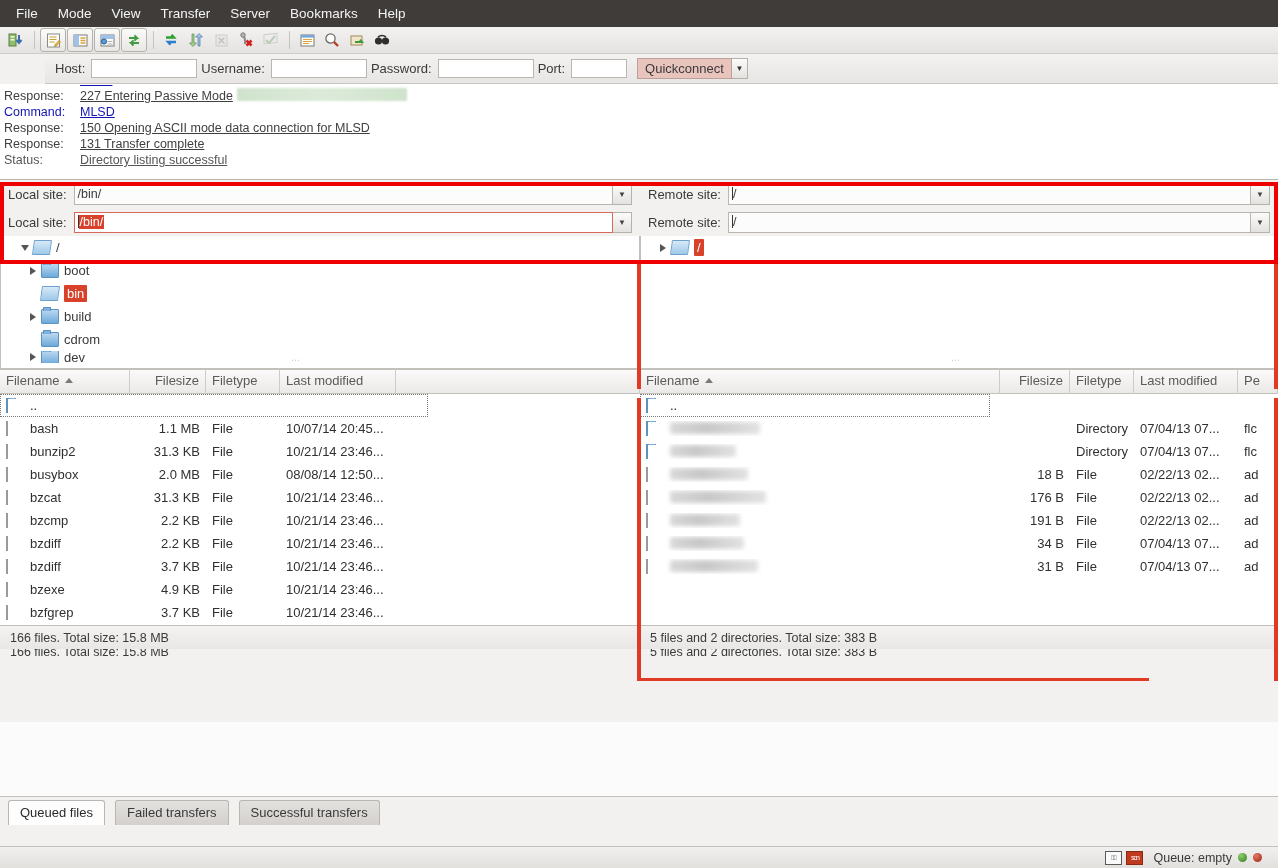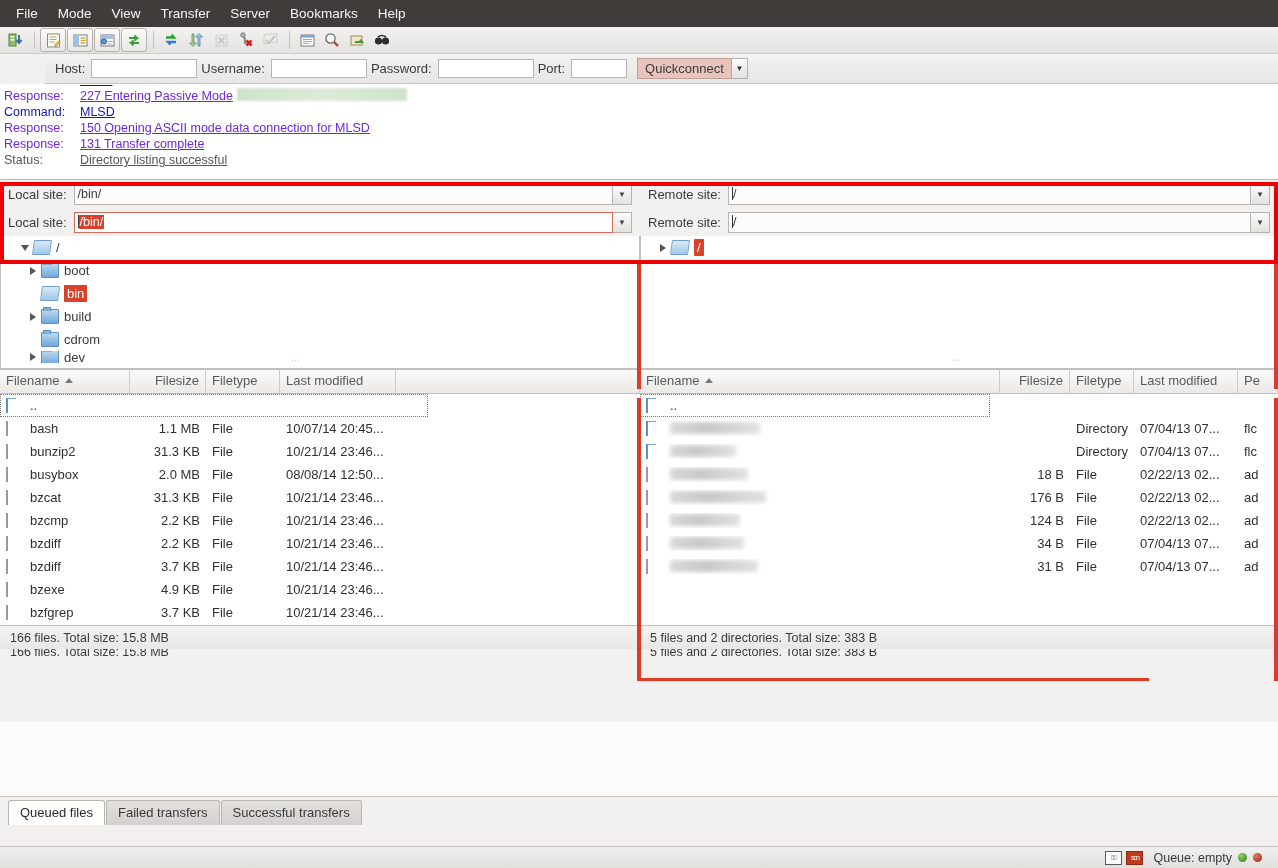--- a/index.html
+++ b/index.html
@@ -121,21 +121,21 @@
   }
   .logline {
     height: 16px; line-height: 16px;
     font-size: 12.5px;
     white-space: nowrap;
     display: flex;
     padding-left: 4px;
   }
   .log-label { width: 76px; flex: none; font-weight: normal; }
   .log-cmd   { color: #1414b4; }
-  .log-resp  { color: #6d28d9; }
+  .log-resp  { color: #404040; }
   .log-stat  { color: #555555; }
   .log-msg { position: relative; text-decoration: underline; }
   .redact-green {
     display: inline-block;
     height: 13px;
     width: 170px;
     background: linear-gradient(to right,#cfe3cc,#dcebd9,#cfe3cc);
     vertical-align: -2px;
     margin-left: 4px;
     filter: blur(1.2px);
@@ -365,21 +365,21 @@
   .tab {
     height: 25px;
     line-height: 24px;
     padding: 0 11px;
     font-size: 13px;
     border: 1px solid #b9b5b1;
     border-bottom: none;
     border-radius: 3px 3px 0 0;
     background: linear-gradient(to bottom,#e3e1de,#d3d0cd);
     color: #3a3a3a;
-    margin-right: 1px;
+    margin-right: 10px;
     box-sizing: border-box;
   }
   .tab.active {
     background: #fdfdfd;
     color: #2a2a2a;
   }
   .botbar {
     position: absolute; left:0; bottom:0; width:1278px; height:22px;
     background: linear-gradient(to bottom,#f1f0ef,#e2e0dd);
     border-top: 1px solid #c3bfbb;
@@ -770,21 +770,21 @@
           <div class="fc" style="width:24px"><span class="fico fico-file"></span></div>
           <div class="fc" style="width:336px"><span class="blur-name" style="width:96px"></span></div>
           <div class="fc num" style="width:70px">176 B</div>
           <div class="fc" style="width:64px">File</div>
           <div class="fc" style="width:104px">02/22/13 02...</div>
           <div class="fc" style="flex:1">ad</div>
         </div>
         <div class="frow">
           <div class="fc" style="width:24px"><span class="fico fico-file"></span></div>
           <div class="fc" style="width:336px"><span class="blur-name" style="width:70px"></span></div>
-          <div class="fc num" style="width:70px">124 B</div>
+          <div class="fc num" style="width:70px">191 B</div>
           <div class="fc" style="width:64px">File</div>
           <div class="fc" style="width:104px">02/22/13 02...</div>
           <div class="fc" style="flex:1">ad</div>
         </div>
         <div class="frow">
           <div class="fc" style="width:24px"><span class="fico fico-file"></span></div>
           <div class="fc" style="width:336px"><span class="blur-name" style="width:74px"></span></div>
           <div class="fc num" style="width:70px">34 B</div>
           <div class="fc" style="width:64px">File</div>
           <div class="fc" style="width:104px">07/04/13 07...</div>

